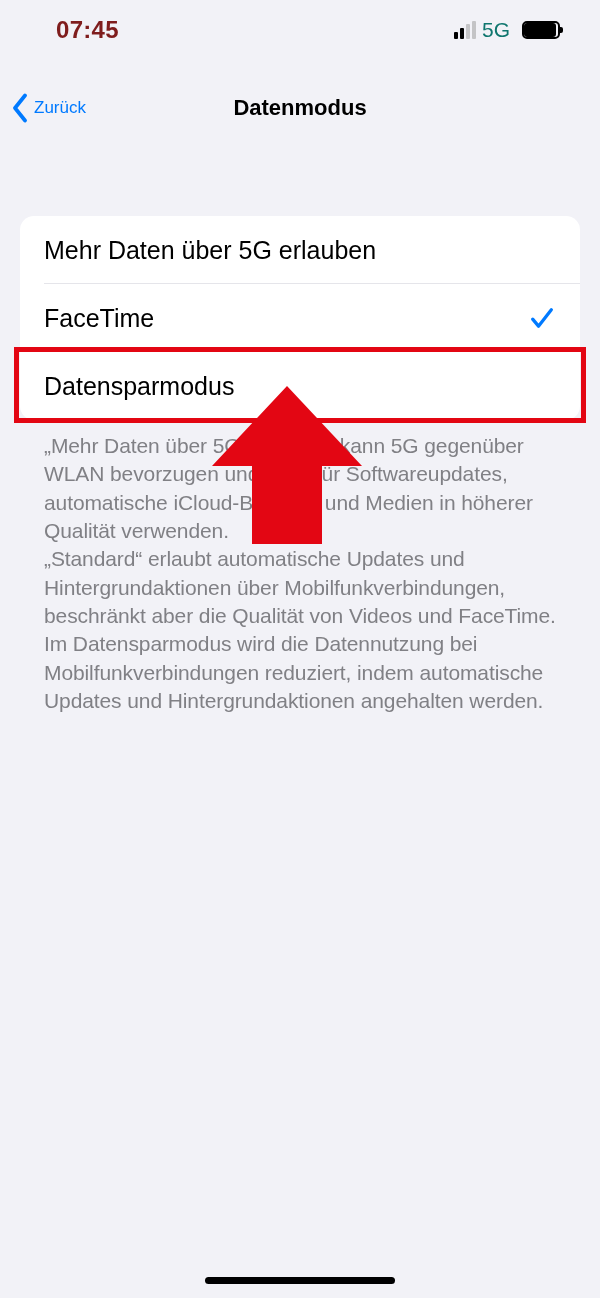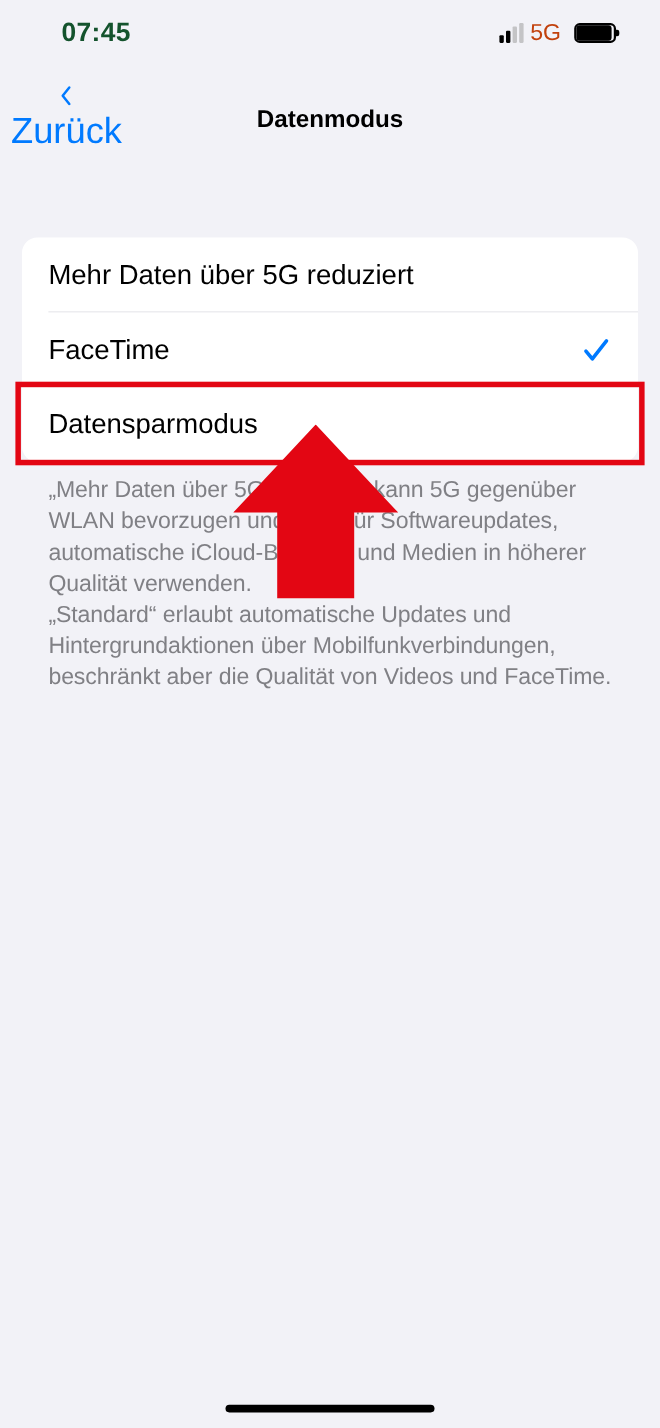--- a/index.html
+++ b/index.html
@@ -14,21 +14,21 @@
     .status-bar {
       height: 60px;
       display: flex;
       align-items: center;
       justify-content: space-between;
       padding: 0 40px 0 56px;
     }
     .status-time {
       font-size: 24px;
       font-weight: 600;
-      color: #14532d;
+      color: #7f1d1d;
       letter-spacing: 0.3px;
     }
     .status-right {
       display: flex;
       align-items: center;
       gap: 6px;
     }
     .signal-bars {
       display: flex;
       align-items: flex-end;
@@ -41,21 +41,21 @@
       border-radius: 1px;
     }
     .signal-bars span.active { background: #000; }
     .signal-bars span:nth-child(1){height:7px}
     .signal-bars span:nth-child(2){height:11px}
     .signal-bars span:nth-child(3){height:15px}
     .signal-bars span:nth-child(4){height:18px}
     .network-label {
       font-size: 21px;
       font-weight: 500;
-      color: #c2410c;
+      color: #0f766e;
       margin-left: 0;
     }
     .battery {
       width: 38px;
       height: 18px;
       border: 2px solid #000;
       border-radius: 5px;
       position: relative;
       margin-left: 6px;
     }
@@ -83,23 +83,22 @@
       margin-top: 18px;
     }
     .back-button {
       position: absolute;
       left: 10px;
       top: 0;
       height: 100%;
       display: flex;
       align-items: center;
       color: #007aff;
-      font-size: 33px;
+      font-size: 17px;
       gap: 4px;
-      flex-direction: column;
     }
     .back-chevron {
       width: 20px;
       height: 30px;
     }
     .nav-title {
       font-size: 22px;
       font-weight: 600;
       color: #000;
     }
@@ -190,21 +189,21 @@
       </svg>
     <span>Zurück</span>
   </div>
   <div class="nav-title">Datenmodus</div>
 </div>
 
 <div class="content">
   <div class="list-card">
 
     <div class="list-row sep">
-      <span>Mehr Daten über 5G reduziert</span>
+      <span>Mehr Daten über 5G erlauben</span>
     </div>
 
     <div class="list-row sep">
       <span>FaceTime</span>
       <span class="check-icon">
         <svg viewBox="0 0 24 24" fill="none" stroke="currentColor" stroke-width="2.8" stroke-linecap="round" stroke-linejoin="round">
             <polyline points="4,13 9,19 20,5"></polyline>
           </svg>
       </span>
     </div>
@@ -212,20 +211,21 @@
     <div class="list-row" style="border-bottom-left-radius:14px;border-bottom-right-radius:14px;">
       <span>Datensparmodus</span>
     </div>
 
     <div class="highlight-box" style="left:-6px; right:-6px; top:131px; height:76px;"></div>
   </div>
 
   <div class="footer-text">
     <p>„Mehr Daten über 5G erlauben“ kann 5G gegenüber WLAN bevorzugen und kann für Softwareupdates, automatische iCloud-Backups und Medien in höherer Qualität verwenden.</p>
     <p>„Standard“ erlaubt automatische Updates und Hintergrundaktionen über Mobilfunkverbindungen, beschränkt aber die Qualität von Videos und FaceTime.</p>
+    <p>Im Datensparmodus wird die Datennutzung bei Mobilfunkverbindungen reduziert, indem automatische Updates und Hintergrundaktionen angehalten werden.</p>
   </div>
 </div>
 
 <svg class="arrow-annotation" style="left:212px; top:386px; width:150px; height:158px;" viewBox="0 0 150 158">
   <polygon fill="#e30613" points="75,0 150,80 110,80 110,158 40,158 40,80 0,80"></polygon>
 </svg>
 
 <div class="home-indicator"></div>
 
 </body></html>

